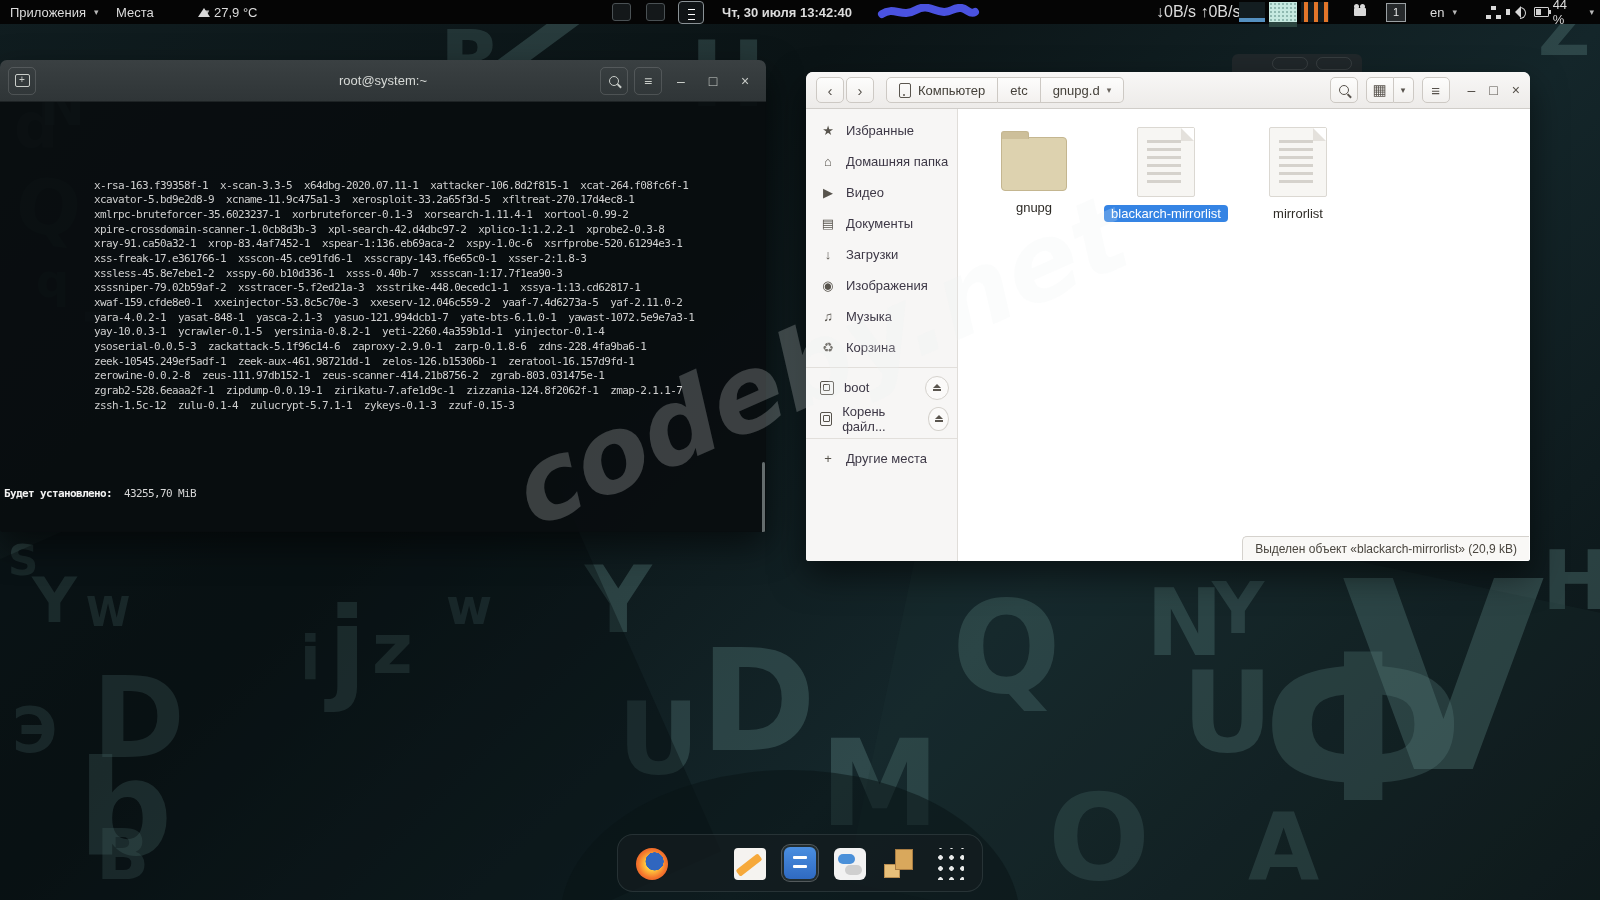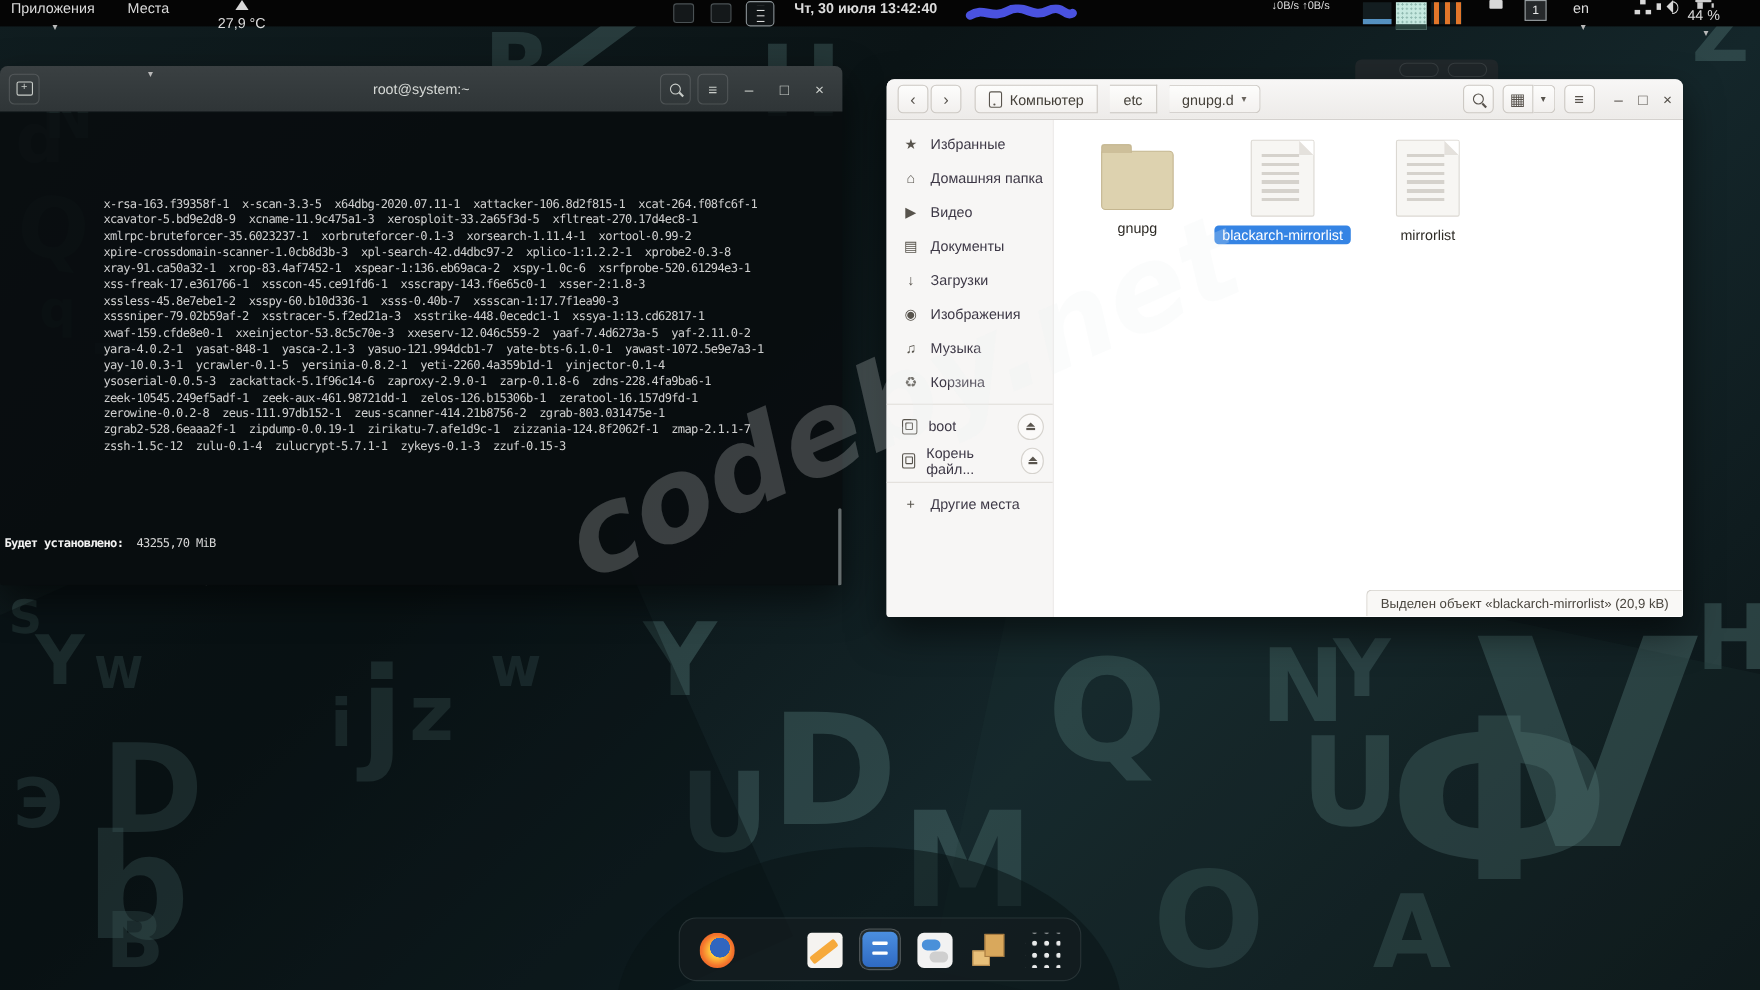--- a/index.html
+++ b/index.html
@@ -11,32 +11,32 @@
   .bg-letter{position:absolute;font-family:"DejaVu Sans",sans-serif;font-weight:bold;
     color:#6d9a97;line-height:1;user-select:none;}
   .wp-shape{position:absolute;z-index:0;}
   .wp-s1{left:-120px;top:470px;width:760px;height:560px;background:rgba(6,12,14,.40);transform:rotate(-24deg);}
   .wp-s2{left:880px;top:560px;width:900px;height:420px;background:rgba(34,54,56,.22);transform:rotate(12deg);}
   .wp-dome{left:560px;top:770px;width:460px;height:300px;border-radius:50%;background:rgba(10,20,22,.55);}
   
   .topbar{position:absolute;left:0;top:0;width:1600px;height:24px;background:#050505;z-index:50;
     color:#dcdcdc;font-size:13px;}
   .topbar .caret{font-size:9px;color:#b9b9b9;margin-left:4px;}
-  .tb-item{position:absolute;top:0;height:24px;display:flex;align-items:center;gap:4px;padding:0 6px;cursor:default;flex-direction:column;}
+  .tb-item{position:absolute;top:0;height:24px;display:flex;align-items:center;gap:4px;padding:0 6px;cursor:default;}
   .tb-apps{left:4px;}  .tb-places{left:110px;gap:47px;}  .tb-weather{left:192px;}
   .wthr-ico{width:0;height:0;border-left:6px solid transparent;border-right:6px solid transparent;border-bottom:9px solid #d8d8d8;}
   .thumb{position:absolute;top:3px;width:17px;height:16px;background:#14181a;border:1px solid #4a5154;border-radius:3px;}
   .thumb.t1{left:612px;} .thumb.t2{left:646px;}
   .thumb-active{position:absolute;left:678px;top:1px;width:24px;height:21px;border:1px solid #8a9296;border-radius:4px;
     background:#101416;display:flex;align-items:center;justify-content:center;}
   .mini-cab{width:11px;height:15px;background:linear-gradient(#4b8fe0,#2f6ac2);border-radius:2px;
     background-image:linear-gradient(#fff 0 1px,transparent 1px);background-size:7px 5px;background-position:2px 4px;background-repeat:repeat-y;}
   .tb-clock{left:716px;font-weight:bold;}
   .tb-scribble{left:876px;top:4px;}
-  .tb-net{left:1150px;font-size:10px;}
+  .tb-net{left:1150px;font-size:16px;}
   .mon{position:absolute;top:2px;height:20px;border:0;}
   .mon-cpu{left:1239px;width:26px;background:#131d20;
     background-image:linear-gradient(to top,rgba(88,150,200,.95) 0 22%,transparent 22%);}
   .mon-mem{left:1269px;width:28px;background:#c6e9e0;border-bottom:5px solid #2a443f;
     background-image:radial-gradient(#8fb9b0 .8px,transparent 1px);background-size:4px 4px;}
   .mon-net{left:1301px;width:28px;background:#131d20;
     background-image:repeating-linear-gradient(90deg,transparent 0 3px,#e2762a 3px 7px,transparent 7px 10px);}
   .tb-cam{left:1348px;} .tb-ws{left:1380px;} .tb-layout{left:1424px;}
   .tb-tree{left:1480px;} .tb-spk{left:1500px;} .tb-batt{left:1528px;}
   .cam-ico{width:12px;height:8px;background:#d8d8d8;border-radius:1px;position:relative;}
@@ -83,21 +83,21 @@
     border-radius:6px 6px 0 0;z-index:1;display:flex;gap:8px;justify-content:flex-end;align-items:center;padding-right:10px;box-sizing:border-box;}
   .sliver i{width:34px;height:11px;border:1px solid rgba(255,255,255,.10);border-radius:7px;}
   
   .filemanager{left:806px;top:72px;width:724px;height:489px;z-index:3;background:#fff;}
   .f-head{height:36px;background:linear-gradient(#f8f7f6,#edebe9);border-bottom:1px solid #d0cdc9;
     border-radius:7px 7px 0 0;position:relative;display:flex;align-items:center;}
   .hbtn{height:26px;min-width:28px;box-sizing:border-box;border:1px solid #cdc9c4;border-radius:5px;
     background:linear-gradient(#fdfdfc,#f2f0ee);color:#57524c;display:flex;align-items:center;justify-content:center;
     font-size:15px;}
   .f-nav{display:flex;gap:2px;margin-left:10px;}
-  .crumbs{display:flex;margin-left:12px;gap:11px;}
+  .crumbs{display:flex;margin-left:12px;}
   .crumb{height:26px;box-sizing:border-box;padding:0 12px;border:1px solid #cdc9c4;border-left:none;
     background:linear-gradient(#fdfdfc,#f3f1ef);font-size:13px;color:#45413a;display:flex;align-items:center;gap:7px;}
   .crumb:first-child{border-left:1px solid #cdc9c4;border-radius:5px 0 0 5px;}
   .crumb:last-child{border-radius:0 5px 5px 0;}
   .comp-ico{width:10px;height:13px;border:1.5px solid #5a554e;border-radius:2px;position:relative;}
   .comp-ico::after{content:'';position:absolute;left:3px;bottom:1px;width:2px;height:2px;background:#5a554e;border-radius:50%;}
   .crumb .caret{font-size:9px;color:#6a655e;}
   .f-headright{position:absolute;right:10px;display:flex;align-items:center;gap:8px;}
   .viewgrp{display:flex;}
   .viewgrp .hbtn:first-child{border-radius:5px 0 0 5px;}

